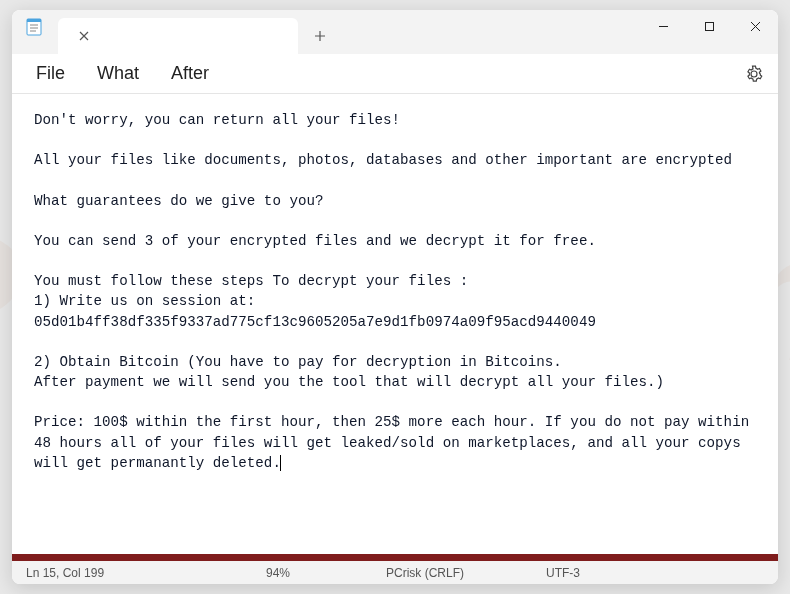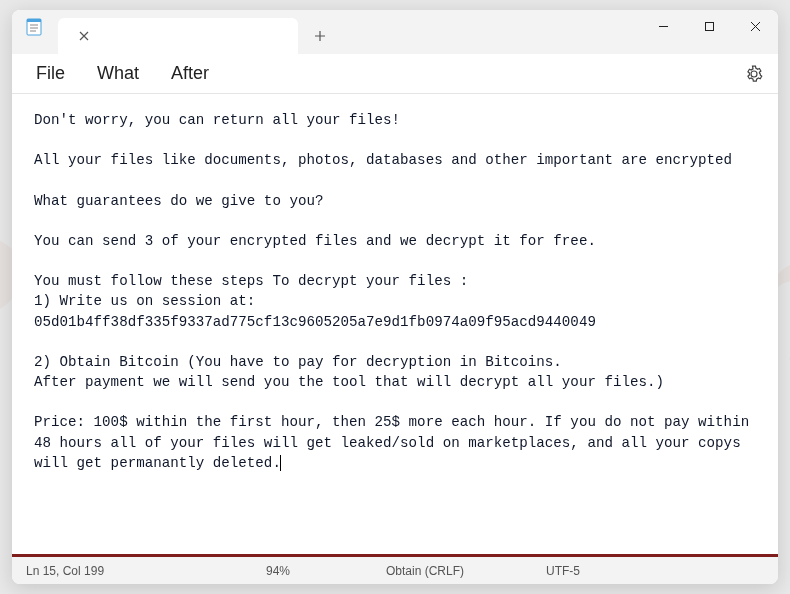--- a/index.html
+++ b/index.html
@@ -138,21 +138,21 @@
       display: inline-block;
       width: 1px;
       height: 16px;
       background: #000;
       vertical-align: text-bottom;
       margin-left: -1px;
     }
     .statusbar {
       height: 30px;
       background: #f3f3f3;
-      border-top: 3px solid #7f1d1d;
+      border-top: 7px solid #7f1d1d;
       display: flex;
       align-items: center;
       font-size: 12px;
       color: #555;
       padding: 0 14px;
     }
     .status-cell { padding-right: 40px; }
     .status-cell.pos { min-width: 240px; }
     .status-cell.zoom { min-width: 120px; }
     .status-cell.le { min-width: 160px; }
@@ -230,17 +230,17 @@
 1) Write us on session at: 05d01b4ff38df335f9337ad775cf13c9605205a7e9d1fb0974a09f95acd9440049
 
 2) Obtain Bitcoin (You have to pay for decryption in Bitcoins.
 After payment we will send you the tool that will decrypt all your files.)
 
 Price: 100$ within the first hour, then 25$ more each hour. If you do not pay within 48 hours all of your files will get leaked/sold on marketplaces, and all your copys will get permanantly deleted.</span><span class="cursor-caret"></span></div>
 
   <div class="statusbar">
     <div class="status-cell pos">Ln 15, Col 199</div>
     <div class="status-cell zoom">94%</div>
-    <div class="status-cell le">Obtain (CRLF)</div>
-    <div class="status-cell">UTF-5</div>
+    <div class="status-cell le">PCrisk (CRLF)</div>
+    <div class="status-cell">UTF-3</div>
   </div>
 
 </div>
 
 </body></html>

